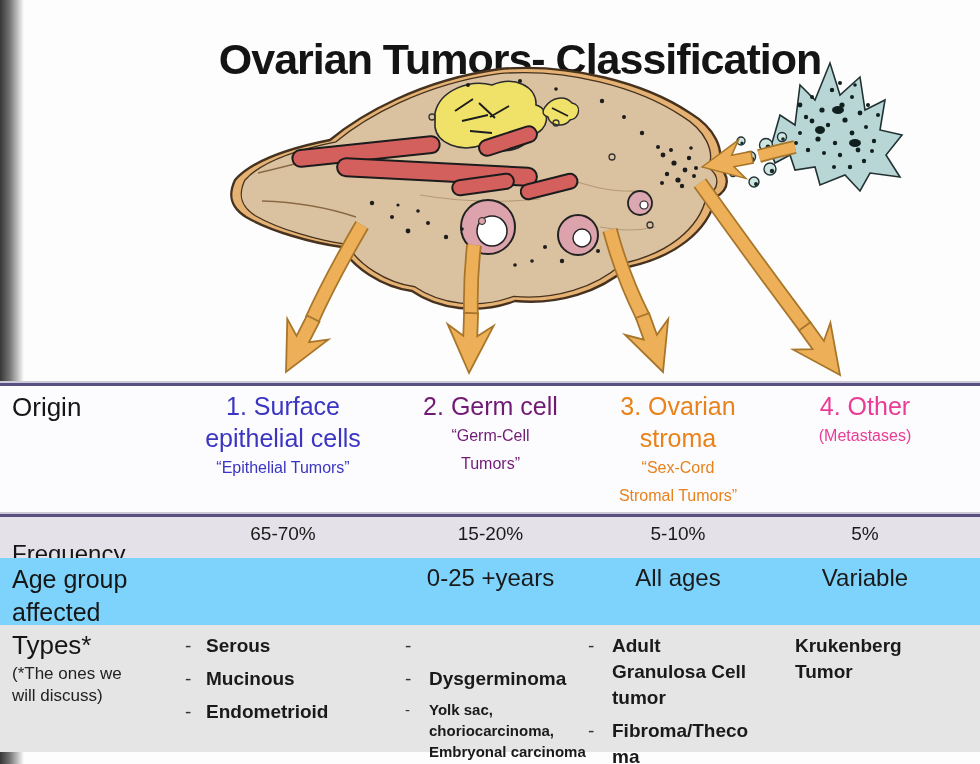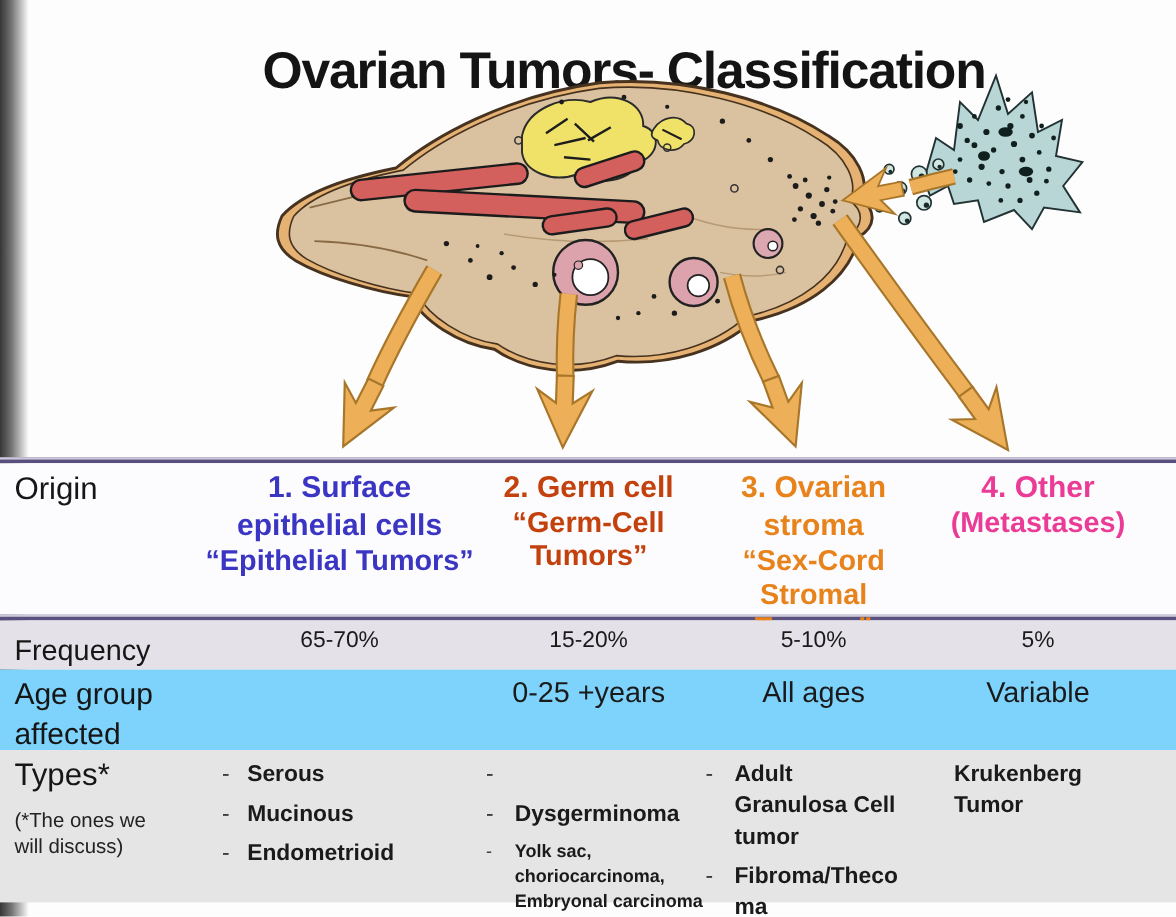--- a/index.html
+++ b/index.html
@@ -25,37 +25,37 @@
   .divider{position:absolute;left:0;width:980px;height:3px;background:#5a5080;border-top:2px solid #cdc9d8;}
   .divider1{top:381px;}
   .divider2{top:512px;}
   .row{position:absolute;left:0;width:980px;}
   .row-origin{top:386px;height:126px;background:#fcfbfd;}
   .row-frequency{top:517px;height:41px;background:#e5e1e9;}
   .row-age{top:558px;height:79px;background:#7dd3fc;}
   .row-types{top:625px;height:127px;background:#e5e5e5;}
 
   .rowlabel{position:absolute;left:12px;top:6px;font-size:26px;color:#161616;}
-  .row-frequency .rowlabel{top:12px;font-size:24px;}
+  .row-frequency .rowlabel{top:23px;font-size:24px;}
   .row-age .rowlabel{top:5px;line-height:33px;font-size:25px;}
   .row-types .rowlabel{top:5px;}
-  .rowlabel-note{font-size:17px;line-height:22px;margin-top:12px;color:#222;}
+  .rowlabel-note{font-size:17px;line-height:22px;margin-top:2px;color:#222;}
 
   .col{position:absolute;text-align:center;}
   .c1{left:168px;width:230px;}
   .c2{left:393px;width:195px;}
   .c3{left:583px;width:190px;}
   .c4{left:760px;width:210px;}
 
   
-  .origin-col{top:4px;font-weight:700;}
+  .origin-col{top:4px;font-weight:400;}
   .origin-main{font-size:25px;line-height:32px;}
-  .origin-sub{font-size:24px;line-height:28px;}
+  .origin-sub{font-size:16px;line-height:28px;}
   .c-blue{color:#3a35c2;}
-  .c-green{color:#c2410c;}
+  .c-green{color:#701a75;}
   .c-orange{color:#e8821b;}
   .c-pink{color:#ea3c96;}
 
   .freq-val{top:6px;font-size:19px;}
   .age-val{top:6px;font-size:24px;}
 
   
   .typelist{position:absolute;top:8px;text-align:left;}
   .t1{left:185px;width:200px;}
   .t2{left:405px;width:190px;}

